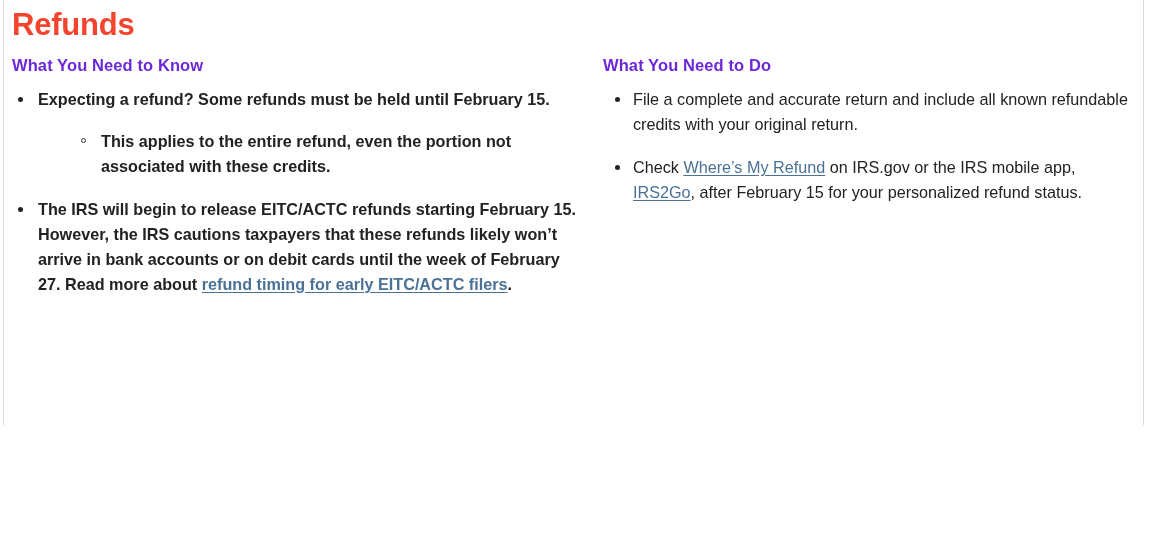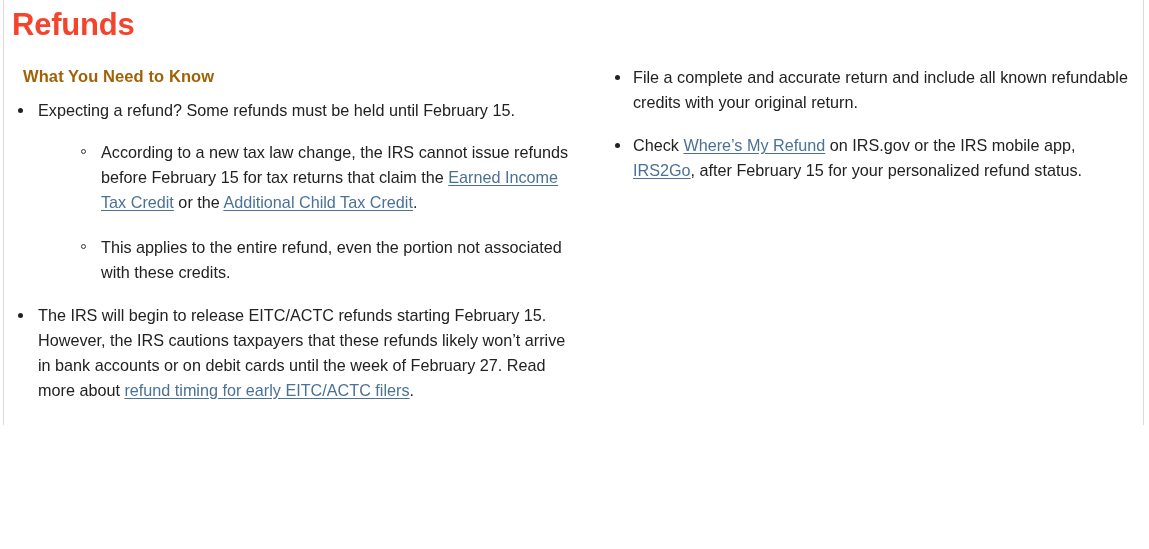--- a/index.html
+++ b/index.html
@@ -66,26 +66,26 @@
   .col.left {
     width: 586px;
     padding-left: 0px;
   }
   .col.right {
     width: 563px;
     padding-left: 0px;
   }
 
   .section-heading {
-    margin: 11px;
+    margin: 0;
     padding: 0 0 0 12px;
     font-size: 16.5px;
     line-height: 22px;
     font-weight: bold;
-    color: #a16207;
+    color: #6d28d9;
     letter-spacing: 0.1px;
   }
   .col.right .section-heading {
     padding-left: 17px;
   }
 
   ul.bullets {
     list-style: none;
     margin: 11px 0 0 0;
     padding: 0;
@@ -97,21 +97,21 @@
   li.bullet {
     position: relative;
     font-size: 16.2px;
     line-height: 25px;
     color: #222222;
     margin: 0 0 18px 0;
   }
   li.bullet:last-child { margin-bottom: 0; }
 
   
-  .col.left  li.lvl1 { padding-left: 38px; padding-right: 6px; }
+  .col.left  li.lvl1 { padding-left: 38px; padding-right: 6px; font-weight: bold; }
   .col.right li.lvl1 { padding-left: 47px; padding-right: 8px; }
 
   li.lvl1::before {
     content: "";
     position: absolute;
     left: 18px;
     top: 10px;
     width: 5px;
     height: 5px;
     border-radius: 50%;
@@ -167,29 +167,29 @@
 
     <h1 class="page-title">Refunds</h1>
 
     <div class="columns">
 
       <div class="col left">
         <h2 class="section-heading">What You Need to Know</h2>
         <ul class="bullets" id="left-list">
             <li class="bullet lvl1"><span class="bullet-text"><span>Expecting a refund? Some refunds must be held until February 15.</span></span><div class="sublist-wrap">
                 <ul class="bullets sub">
-                  <li class="bullet lvl2"><span class="bullet-text"><span>According to a new tax law change, the IRS cannot issue refunds before February 15 for tax returns that claim the </span><a class="doclink">Earned Income Tax Credit</a><span> or the </span><a class="doclink">Additional Child Tax Credit</a><span>.</span></span></li>
                   <li class="bullet lvl2"><span class="bullet-text"><span>This applies to the entire refund, even the portion not associated with these credits.</span></span></li>
                 </ul>
               </div></li>
             <li class="bullet lvl1"><span class="bullet-text"><span>The IRS will begin to release EITC/ACTC refunds starting February 15. However, the IRS cautions taxpayers that these refunds likely won’t arrive in bank accounts or on debit cards until the week of February 27. Read more about </span><a class="doclink">refund timing for early EITC/ACTC filers</a><span>.</span></span></li>
           </ul>
       </div>
 
       <div class="col right">
+        <h2 class="section-heading">What You Need to Do</h2>
         <ul class="bullets" id="right-list">
             <li class="bullet lvl1"><span class="bullet-text"><span>File a complete and accurate return and include all known refundable credits with your original return.</span></span></li>
             <li class="bullet lvl1"><span class="bullet-text"><span>Check </span><a class="doclink">Where’s My Refund</a><span> on IRS.gov or the IRS mobile app, </span><a class="doclink">IRS2Go</a><span>, after February 15 for your personalized refund status.</span></span></li>
           </ul>
       </div>
 
     </div>
   </div>
 </div>
 

